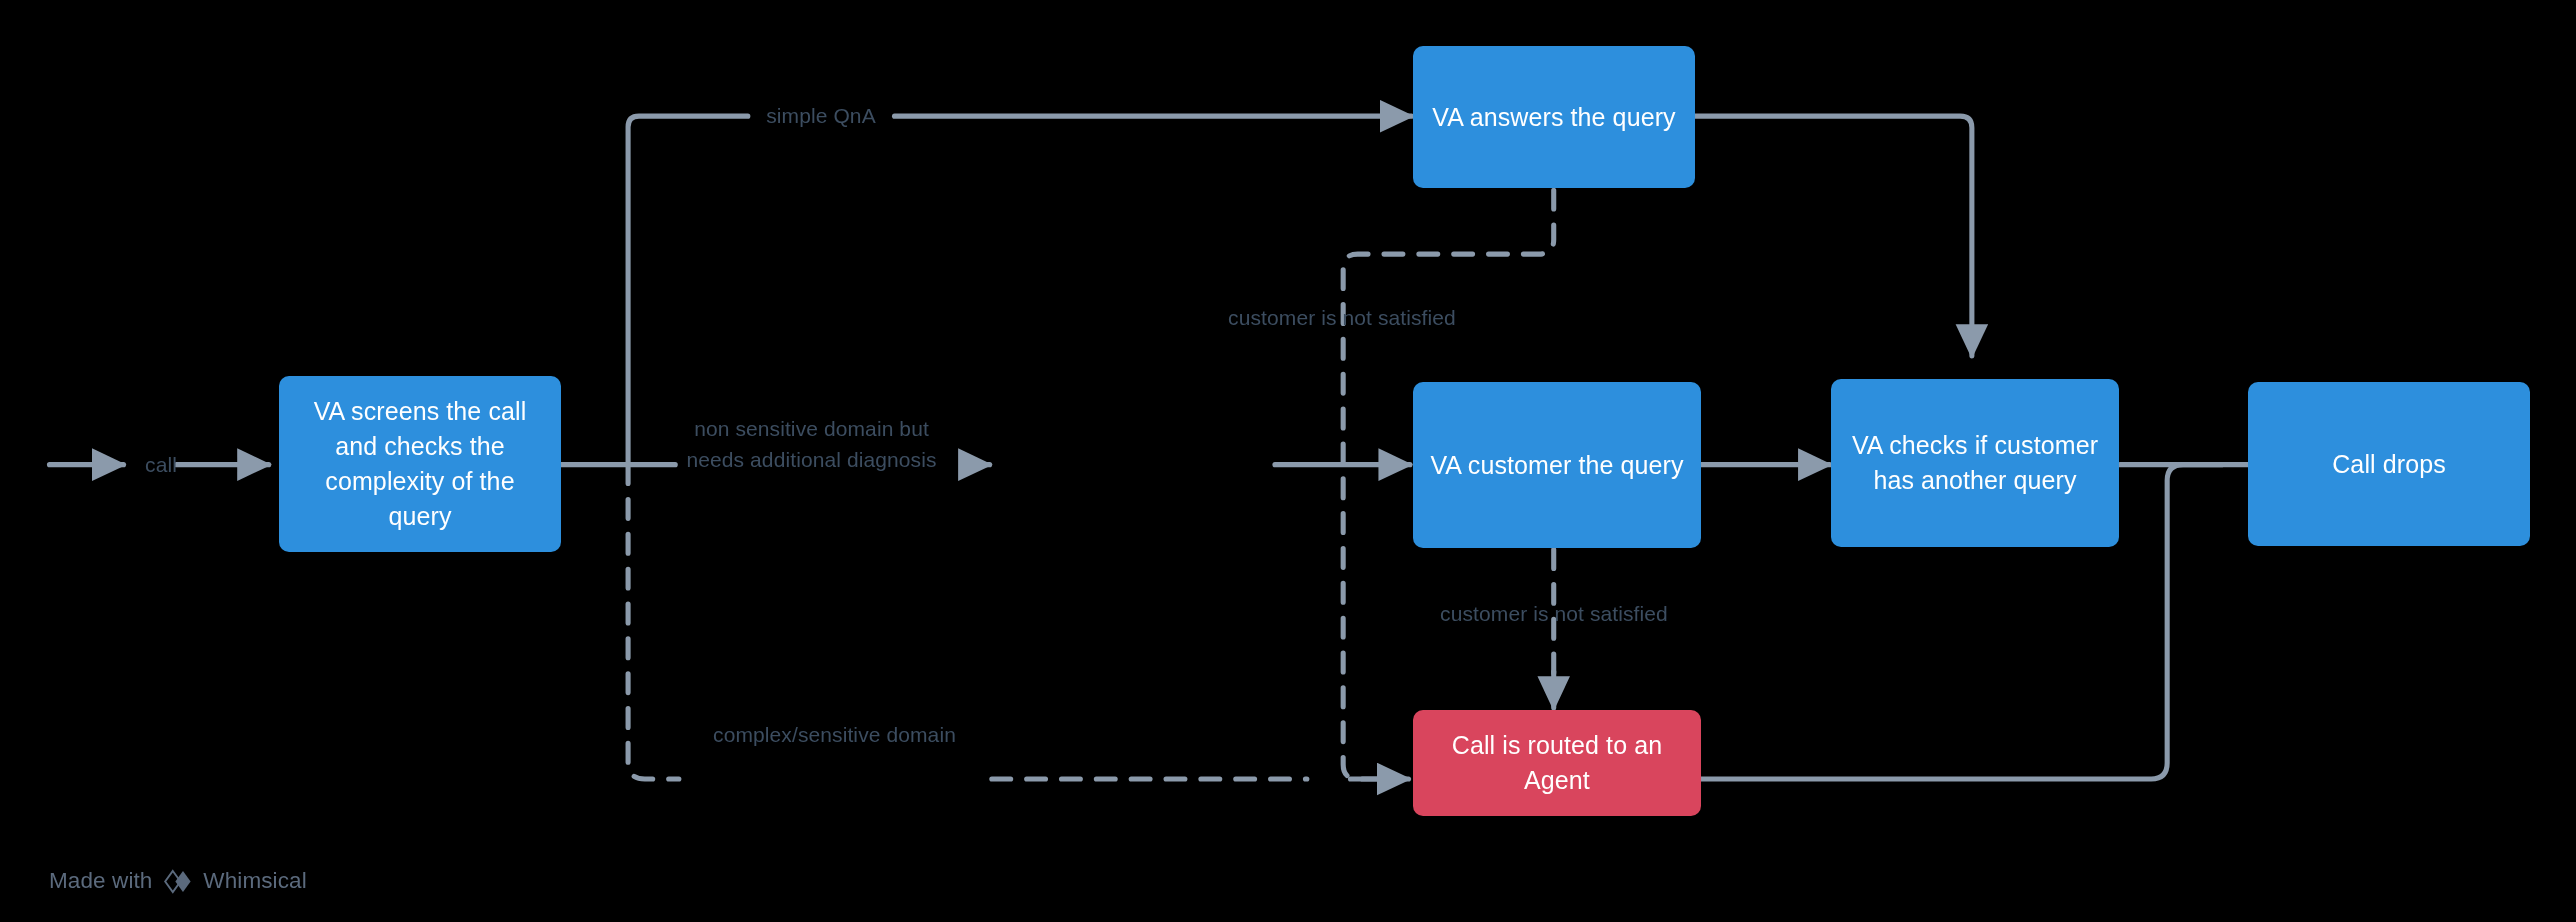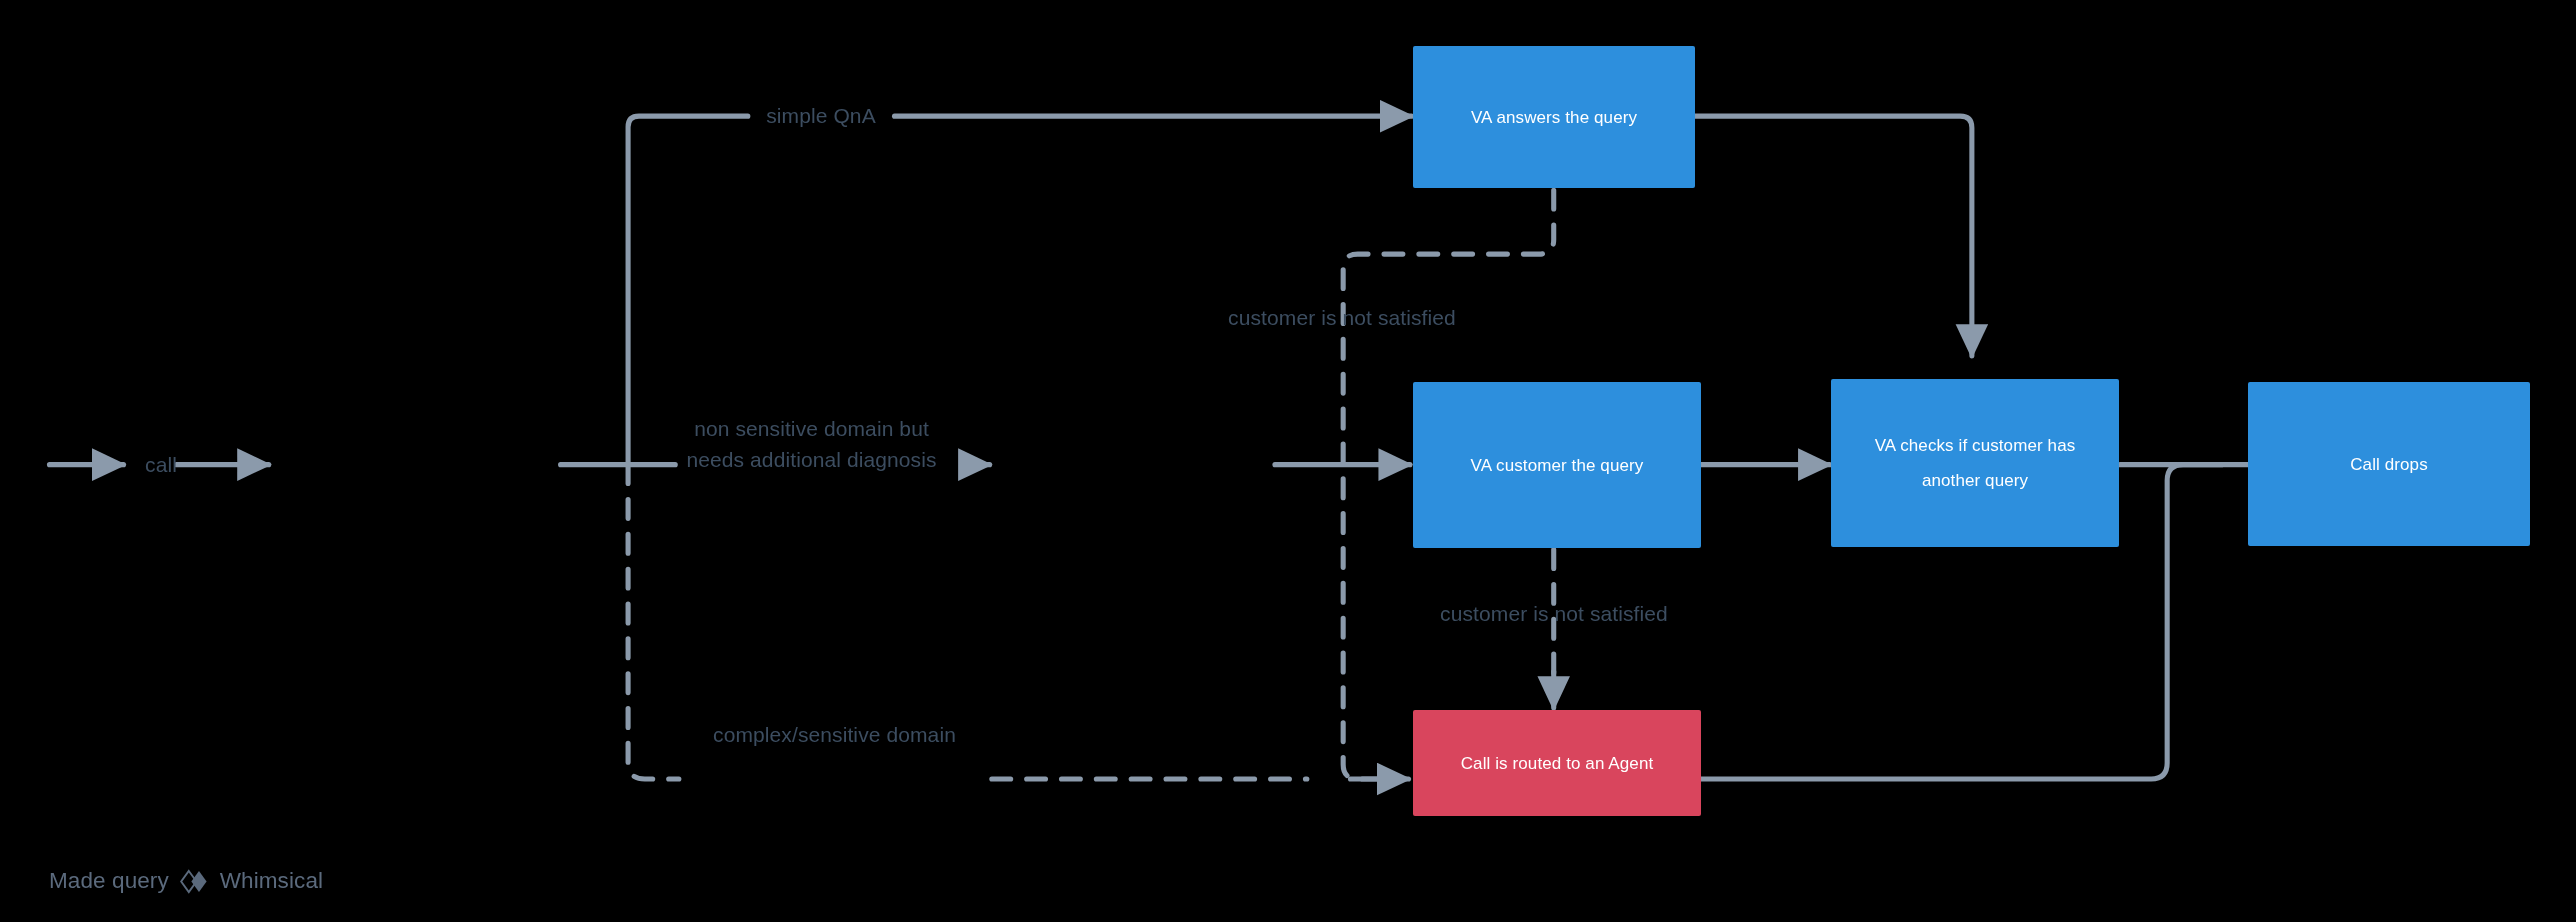--- a/index.html
+++ b/index.html
@@ -17,27 +17,27 @@
   }
   #canvas {
     position: absolute;
     left: 0; top: 0;
     width: 2576px;
     height: 922px;
   }
   .node {
     position: absolute;
     box-sizing: border-box;
-    border-radius: 2px;
+    border-radius: 10px;
     display: flex;
     align-items: center;
     justify-content: center;
     text-align: center;
     color: #ffffff;
-    font-size: 17px;
+    font-size: 25px;
     line-height: 35px;
     font-weight: 400;
     padding: 4.4px 13px;
     letter-spacing: 0.1px;
   }
   .node.blue  { background: #2d8fdd; }
   .node.red   { background: #d9455d; }
 
   .edge-label {
     position: absolute;
@@ -121,20 +121,21 @@
     </g>
 
     <g stroke="#8b9aab" stroke-width="7" fill="none" stroke-linecap="round" stroke-dasharray="26 22">
       <path d="M2140,757 L2140,930"></path>
     </g>
     <g stroke="#8b9aab" stroke-width="7" fill="none" stroke-linecap="round">
       <path d="M2140,925 L2140,975" marker-end="url(#arrow)"></path>
     </g>
   </svg>
 
+  <div class="node blue" style="left:279px; top:376px; width:282px; height:176px;">VA screens the call and checks the complexity of the query</div>
 
   <div class="node blue" style="left:1413px; top:46px; width:282px; height:142px;">VA answers the query</div>
 
 
   <div class="node blue" style="left:1413px; top:382px; width:288px; height:166px;">VA customer the query</div>
 
   <div class="node blue" style="left:2248px; top:382px; width:282px; height:164px;">Call drops</div>
 
   <div class="node blue" style="left:1831px; top:379px; width:288px; height:168px;">VA checks if customer has another query</div>
 
@@ -147,21 +148,21 @@
   <div class="edge-label" style="left:652px; top:414px; width:319px;">non sensitive domain but
 needs additional diagnosis</div>
 
   <div class="edge-label" style="left:675px; top:720px; width:319px;">complex/sensitive domain</div>
 
   <div class="edge-label" style="left:1197px; top:303px; width:290px;">customer is not satisfied</div>
 
   <div class="edge-label" style="left:1409px; top:599px; width:290px;">customer is not satisfied</div>
 
   <div id="watermark">
-    <span>Made query</span>
+    <span>Made with</span>
     <svg class="wm-logo" width="30.5" height="25" viewBox="0 0 42 34" xmlns="http://www.w3.org/2000/svg">
       <path d="M13.5 2.5 L24 17 L13.5 31.5 L3 17 Z" fill="none" stroke="#5b6a7d" stroke-width="2.6"></path>
       <path d="M27.5 2.5 L38 17 L27.5 31.5 L17 17 Z" fill="#5b6a7d"></path>
     </svg>
     <span>Whimsical</span>
   </div>
 
 </div>
 
 

